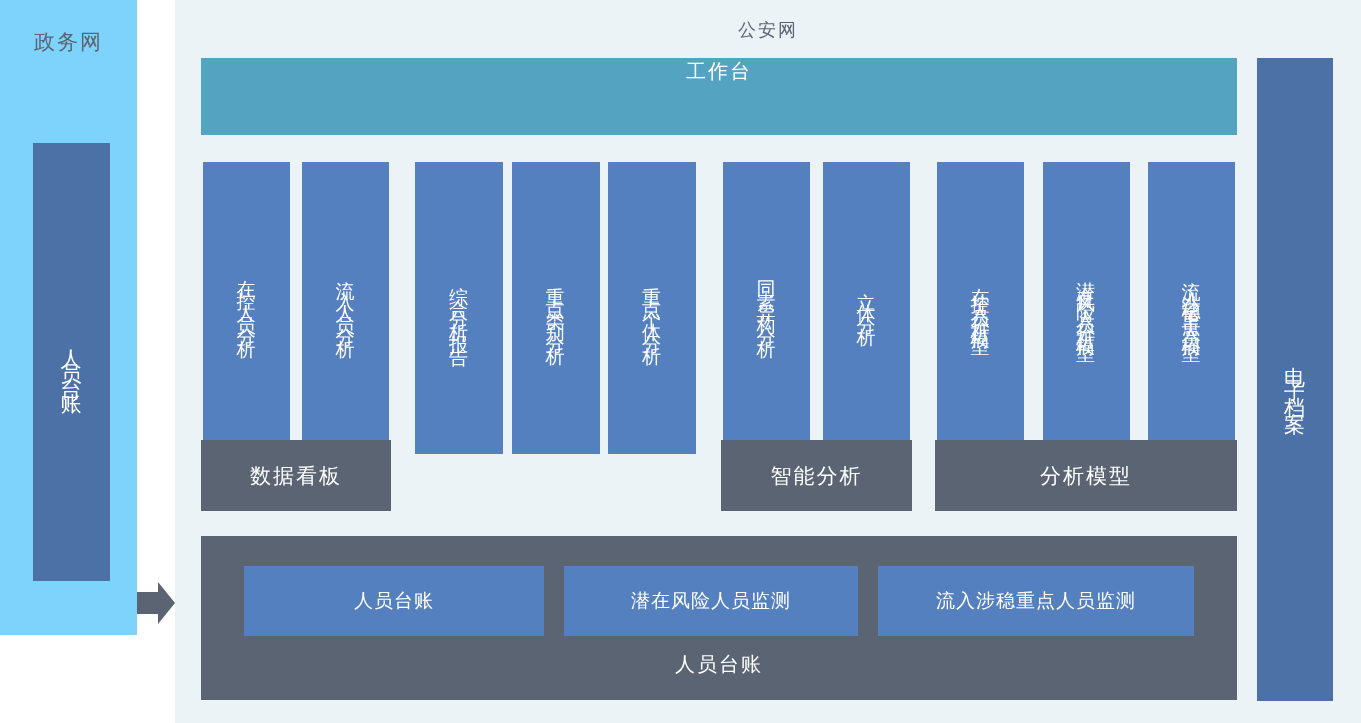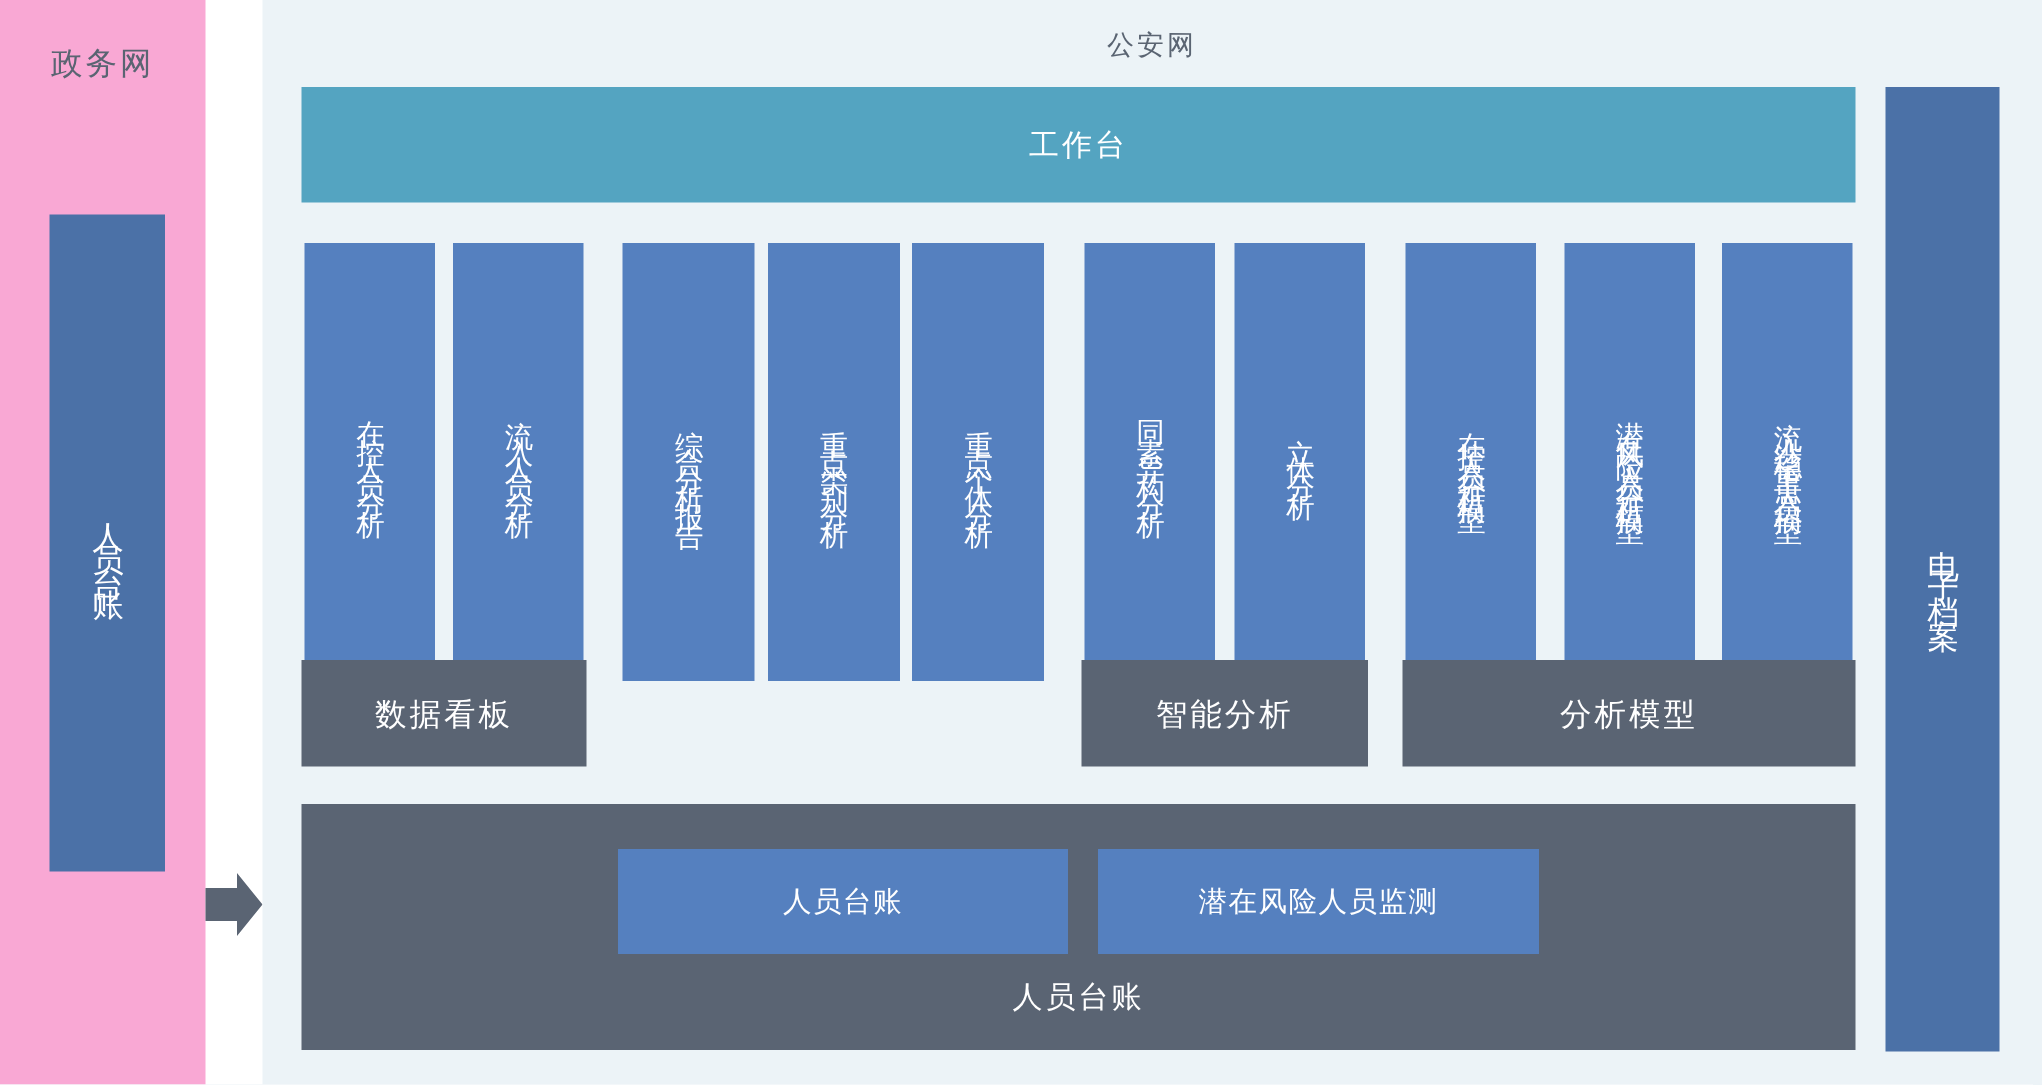--- a/index.html
+++ b/index.html
@@ -8,22 +8,22 @@
     position: relative;
     background: #ffffff;
     font-family: "Liberation Sans", sans-serif;
     overflow: hidden;
   }
 
   
   .left-panel {
     position: absolute;
     left: 0; top: 0;
-    width: 137px; height: 723px;
-    background: #f9a8d4;
+    width: 137px; height: 635px;
+    background: #7dd3fc;
   }
   .left-title {
     padding-top: 28px;
     text-align: center;
     font-size: 21px;
     letter-spacing: 2px;
     color: #5a6472;
   }
   .left-bar {
     position: absolute;
@@ -52,21 +52,21 @@
     text-align: center;
     font-size: 18px;
     letter-spacing: 2px;
     color: #5a6472;
   }
   .workbench {
     position: absolute;
     left: 26px; top: 58px;
     width: 1036px; height: 77px;
     background: #54a4c1;
-    display: flex; align-items: center; justify-content: center;
+    display: flex; align-items: flex-start; justify-content: center;
     color: #ffffff;
     font-size: 20px;
     letter-spacing: 2px;
   }
 
   
   .groups {
     position: absolute;
     left: 26px; top: 162px;
     width: 1036px; height: 349px;
@@ -228,20 +228,21 @@
       </div>
       <div class="group-label">分析模型</div>
     </div>
 
   </div>
 
   <div class="bottom-box">
     <div class="btn-row">
       <div class="ledger-btn btn-1">人员台账</div>
       <div class="ledger-btn btn-2">潜在风险人员监测</div>
+      <div class="ledger-btn btn-3">流入涉稳重点人员监测</div>
     </div>
     <div class="box-label">人员台账</div>
   </div>
 
   <div class="right-bar">
     <span class="vtext sidebar">电子档案</span>
   </div>
 </div>
 
 </body></html>

